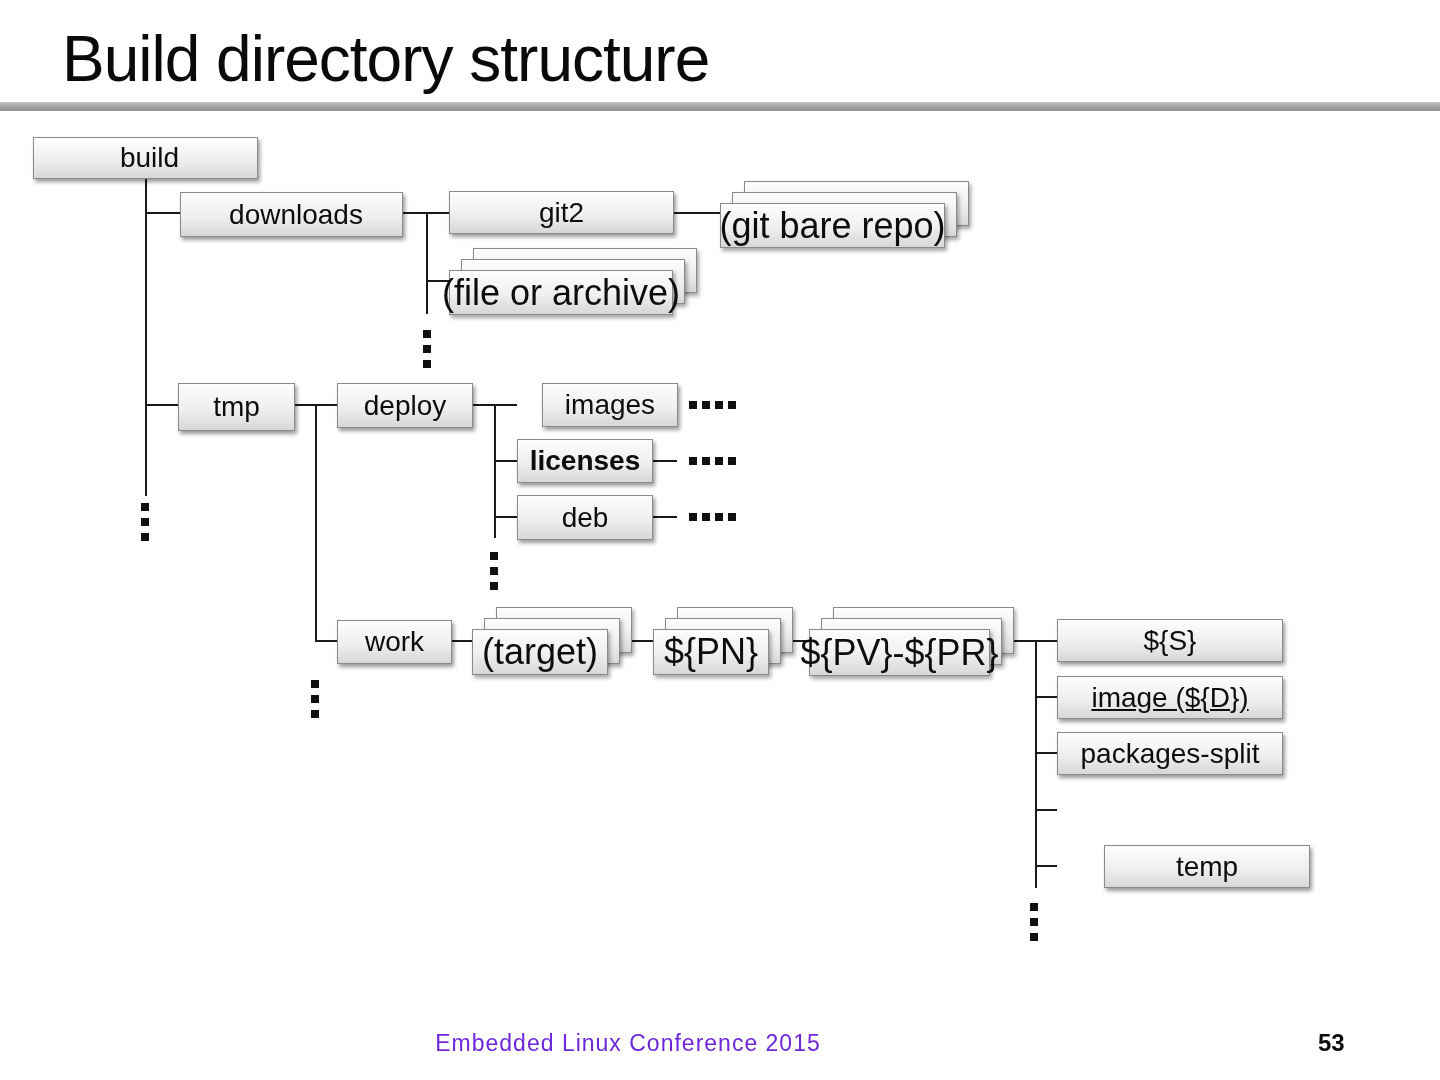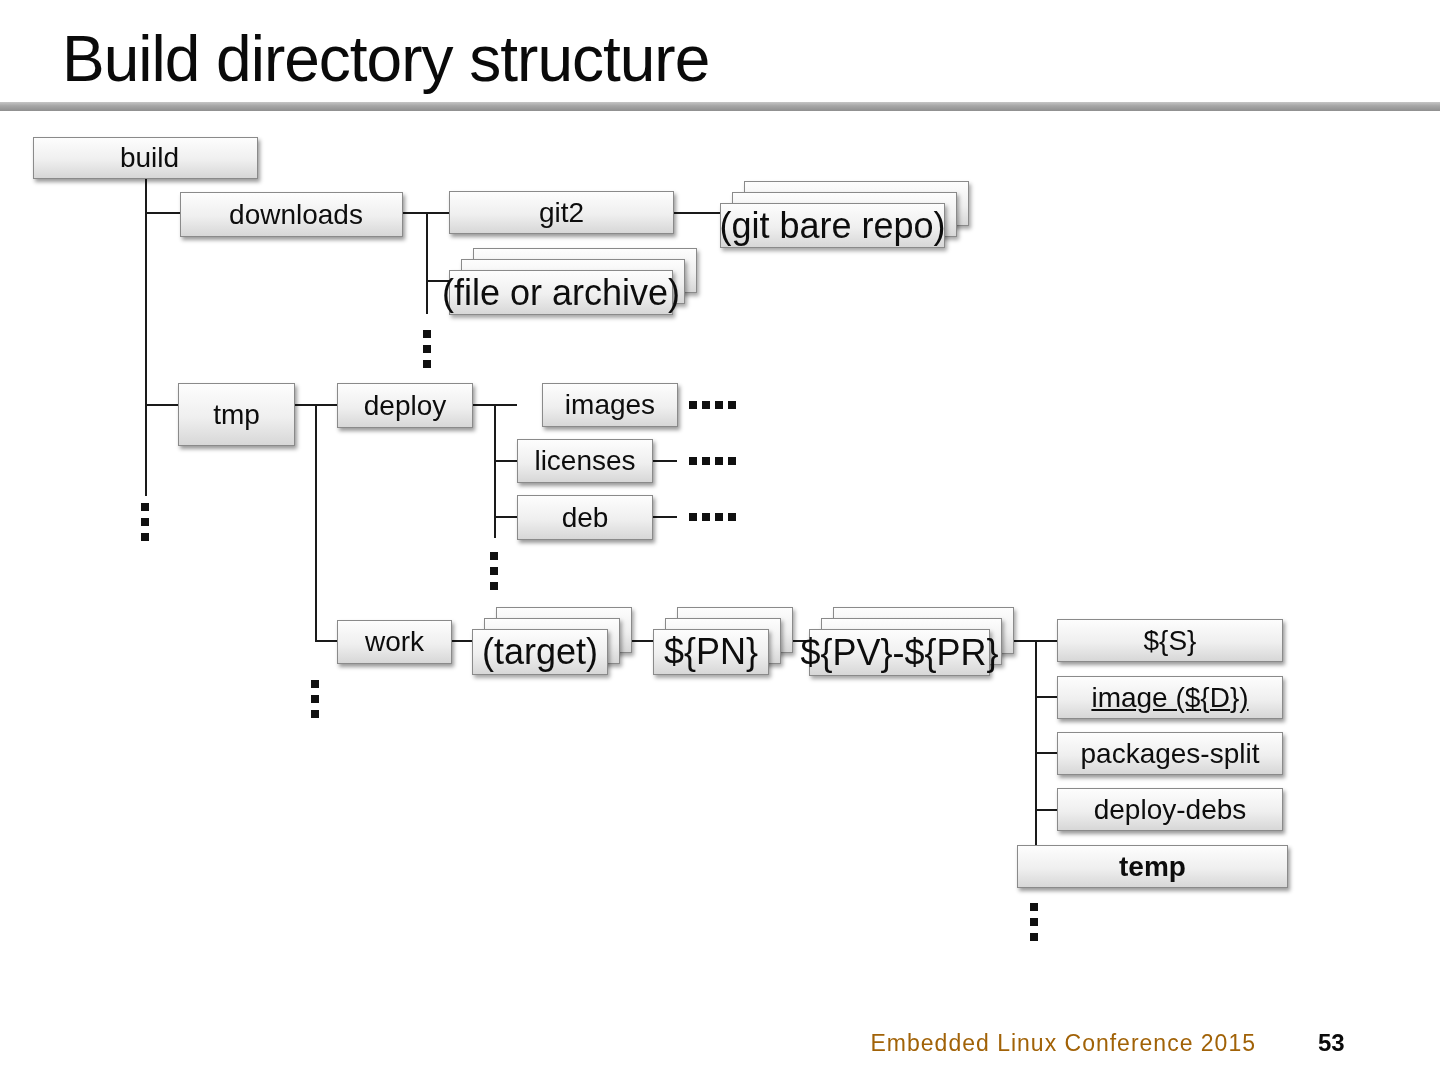--- a/index.html
+++ b/index.html
@@ -41,22 +41,22 @@
   .hline,.vline{position:absolute;background:#1a1a1a;z-index:1;}
   .hline{height:2px;}
   .vline{width:2px;}
   
   .vdots{position:absolute;z-index:4;display:flex;flex-direction:column;}
   .vdots .dot{width:8px;height:8px;background:#101010;margin-bottom:7px;}
   .hdots{position:absolute;z-index:4;display:flex;flex-direction:row;}
   .hdots .dot{width:8px;height:8px;background:#101010;margin-right:5px;}
   
   .footer-text{
-    position:absolute;left:0;top:1030px;width:1256px;text-align:right;
-    font-size:23px;letter-spacing:1px;color:#a16207;
+    position:absolute;left:0;top:1030px;width:1256px;text-align:center;
+    font-size:23px;letter-spacing:1px;color:#6d28d9;
   }
   .page-number{
     position:absolute;left:1318px;top:1029px;font-size:24px;font-weight:bold;color:#0a0a0a;
   }
 </style>
 </head>
 <body>
 
 <div id="slide">
 
@@ -78,31 +78,30 @@
   <div class="hline" style="left:315px;top:640px;width:742px;"></div>
   <div class="vline" style="left:1035px;top:640px;height:248px;"></div>
   <div class="hline" style="left:1035px;top:696px;width:22px;"></div>
   <div class="hline" style="left:1035px;top:752px;width:22px;"></div>
   <div class="hline" style="left:1035px;top:809px;width:22px;"></div>
   <div class="hline" style="left:1035px;top:865px;width:22px;"></div>
 
   <div class="box" style="left:33px;top:137px;width:225px;height:42px;padding-left:8px;">build</div>
   <div class="box" style="left:180px;top:192px;width:223px;height:45px;padding-left:9px;">downloads</div>
   <div class="box" style="left:449px;top:191px;width:225px;height:43px;">git2</div>
-  <div class="box" style="left:178px;top:383px;width:117px;height:63px;">tmp</div>
+  <div class="box" style="left:178px;top:383px;width:117px;height:48px;">tmp</div>
   <div class="box" style="left:337px;top:383px;width:136px;height:45px;">deploy</div>
   <div class="box" style="left:542px;top:383px;width:136px;height:44px;">images</div>
-  <div class="box" style="left:517px;top:439px;width:136px;height:44px;">licenses</div>
+  <div class="box" style="left:517px;top:439px;width:136px;height:44px;font-weight:bold;">licenses</div>
   <div class="box" style="left:517px;top:495px;width:136px;height:45px;">deb</div>
   <div class="box" style="left:337px;top:620px;width:115px;height:44px;">work</div>
   <div class="box" style="left:1057px;top:619px;width:226px;height:43px;">${S}</div>
   <div class="box" style="left:1057px;top:676px;width:226px;height:43px;text-decoration:underline;">image (${D})</div>
   <div class="box" style="left:1057px;top:732px;width:226px;height:43px;">packages-split</div>
-  <div class="box" style="left:1057px;top:788px;width:226px;height:43px;">deploy-debs</div>
-  <div class="box" style="left:1017px;top:845px;width:271px;height:43px;font-weight:bold;">temp</div>
+  <div class="box" style="left:1104px;top:845px;width:206px;height:43px;">temp</div>
 
   <div class="stack" style="left:720px;top:203px;">
     <div class="layer l2" style="width:225px;height:45px;"></div>
     <div class="layer l1" style="width:225px;height:45px;"></div>
     <div class="layer front" style="width:225px;height:45px;">(git bare repo)</div>
   </div>
 
   <div class="stack" style="left:449px;top:270px;">
     <div class="layer l2" style="width:224px;height:45px;"></div>
     <div class="layer l1" style="width:224px;height:45px;"></div>

